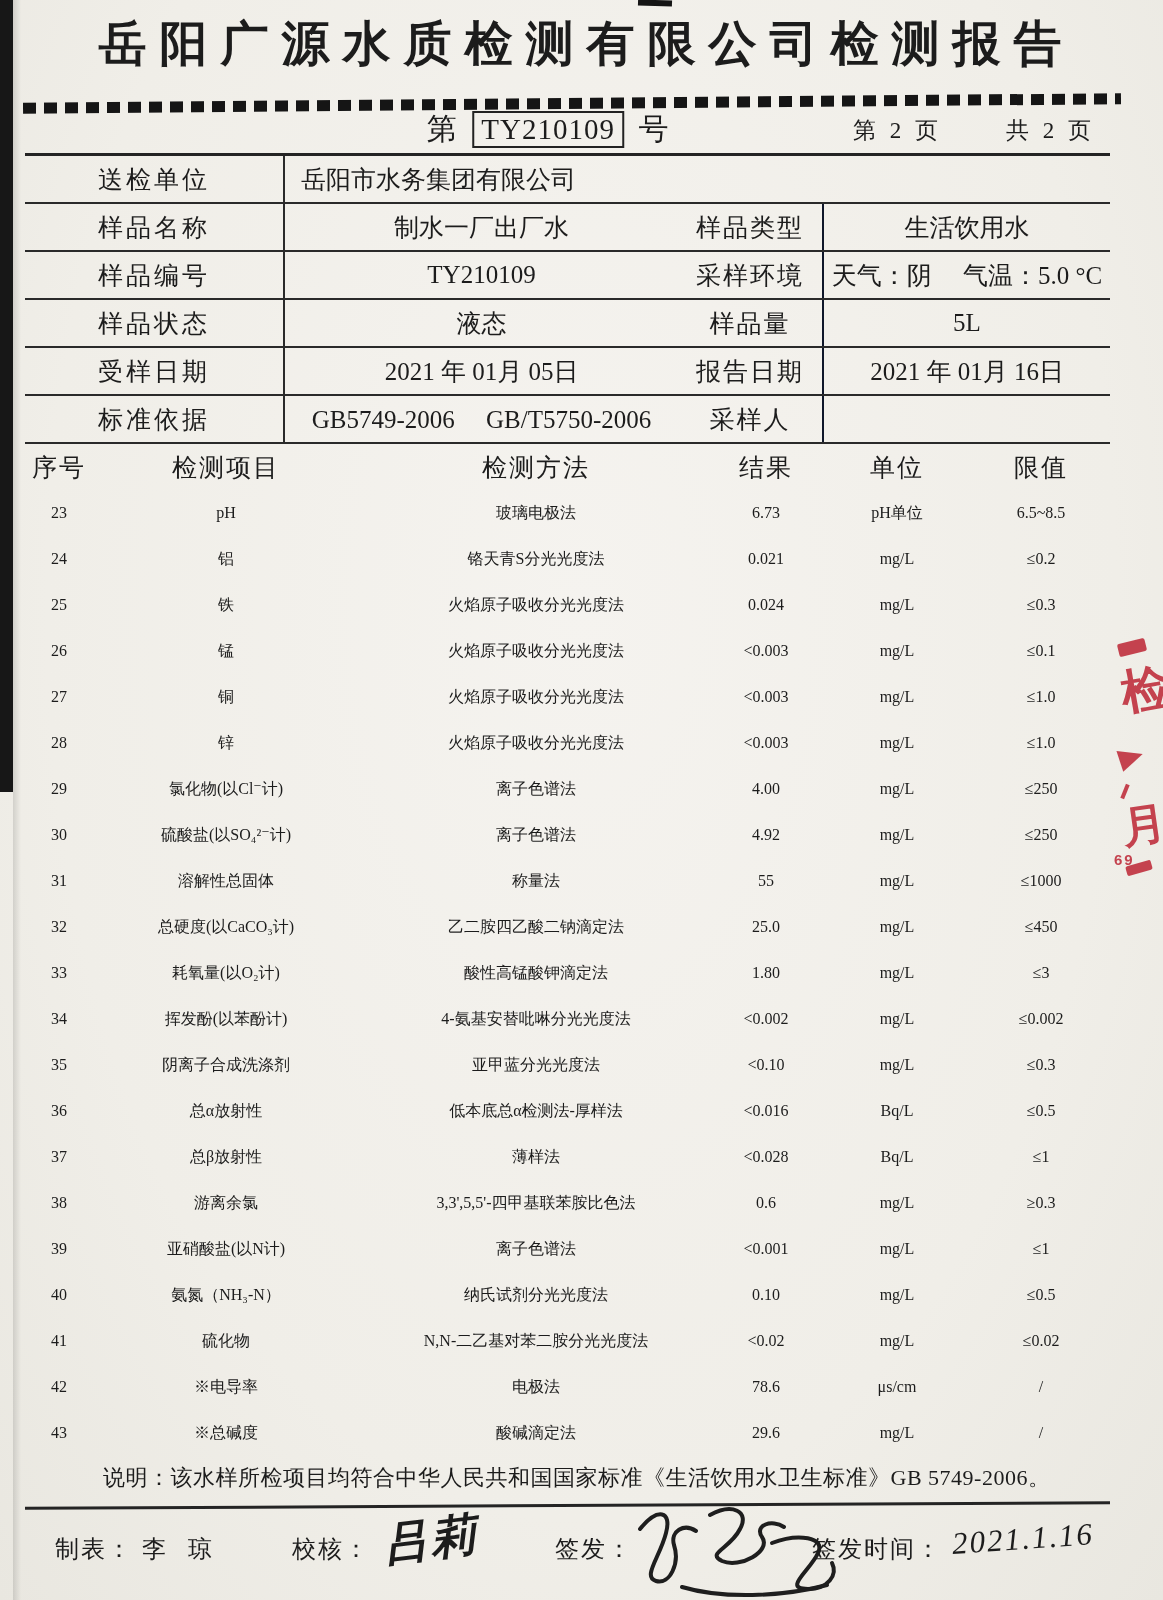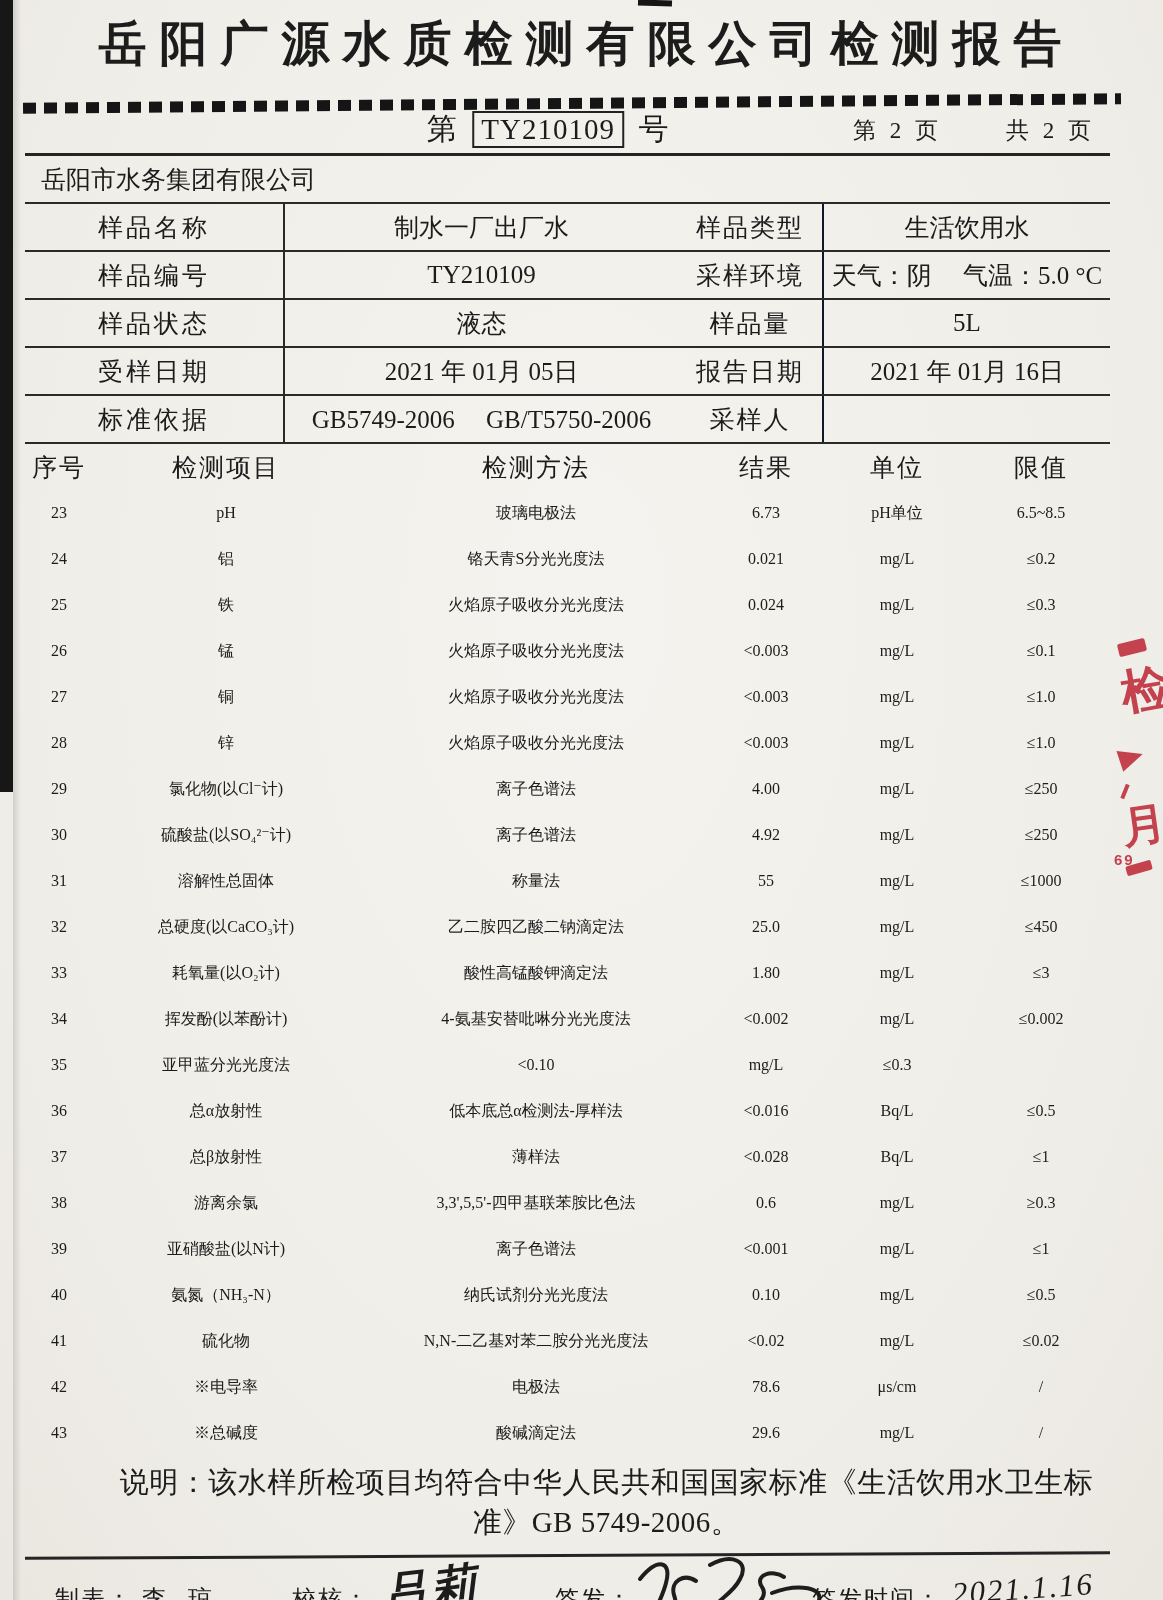--- a/index.html
+++ b/index.html
@@ -43,21 +43,21 @@
 
   
   .dthead,.dt-row{margin-left:28px;width:1082px;display:grid;
     grid-template-columns:62px 272px 348px 112px 150px 138px;align-items:center;text-align:center;}
   .dthead{height:46px;font-size:25px;letter-spacing:2px;}
   .dthead span{display:block;}
   .dt-row{height:46px;font-size:16px;}
   .dt-cell{white-space:nowrap;}
 
   
-  .note{margin-left:25px;width:1007px;font-size:29px;padding:7px 0 11px 78px;letter-spacing:.5px;text-align:center;}
+  .note{margin-left:25px;width:1007px;font-size:22px;padding:7px 0 11px 78px;letter-spacing:.5px;}
   .botrule{margin-left:25px;width:1085px;border-top:3px solid #242424;transform:rotate(-0.3deg);}
   .footer{position:relative;height:120px;margin:0 0 0 0;font-size:24px;}
   .flabel{position:absolute;top:26px;letter-spacing:2px;white-space:nowrap;}
   .f-maker{left:55px;}
   .f-maker-name{left:142px;letter-spacing:8px;}
   .f-check{left:292px;}
   .f-issue{left:555px;}
   .f-time{left:812px;}
   .hand-name{position:absolute;left:382px;top:2px;font-size:46px;font-style:italic;
     transform:rotate(-7deg);font-weight:600;letter-spacing:2px;}
@@ -96,20 +96,21 @@
   </div>
   <div class="pageinfo">
     <span>第 2 页</span>
     <span>共 2 页</span>
   </div>
 </div>
 
 <div class="toprule"></div>
 <div class="info">
   <div class="irow two">
+    <div class="ilabel">送检单位</div>
     <div class="ival left">岳阳市水务集团有限公司</div>
   </div>
   <div class="irow four">
     <div class="ilabel">样品名称</div>
     <div class="ival">制水一厂出厂水</div>
     <div class="icol3">样品类型</div>
     <div class="ival">生活饮用水</div>
   </div>
   <div class="irow four">
     <div class="ilabel">样品编号</div>
@@ -236,20 +237,21 @@
     <div class="dt-row">
       <div class="dt-cell c0">34</div>
       <div class="dt-cell c1">挥发酚(以苯酚计)</div>
       <div class="dt-cell c2">4-氨基安替吡啉分光光度法</div>
       <div class="dt-cell c3">&lt;0.002</div>
       <div class="dt-cell c4">mg/L</div>
       <div class="dt-cell c5">≤0.002</div>
     </div>
     <div class="dt-row">
       <div class="dt-cell c0">35</div>
+      <div class="dt-cell c1">阴离子合成洗涤剂</div>
       <div class="dt-cell c2">亚甲蓝分光光度法</div>
       <div class="dt-cell c3">&lt;0.10</div>
       <div class="dt-cell c4">mg/L</div>
       <div class="dt-cell c5">≤0.3</div>
     </div>
     <div class="dt-row">
       <div class="dt-cell c0">36</div>
       <div class="dt-cell c1">总α放射性</div>
       <div class="dt-cell c2">低本底总α检测法-厚样法</div>
       <div class="dt-cell c3">&lt;0.016</div>

